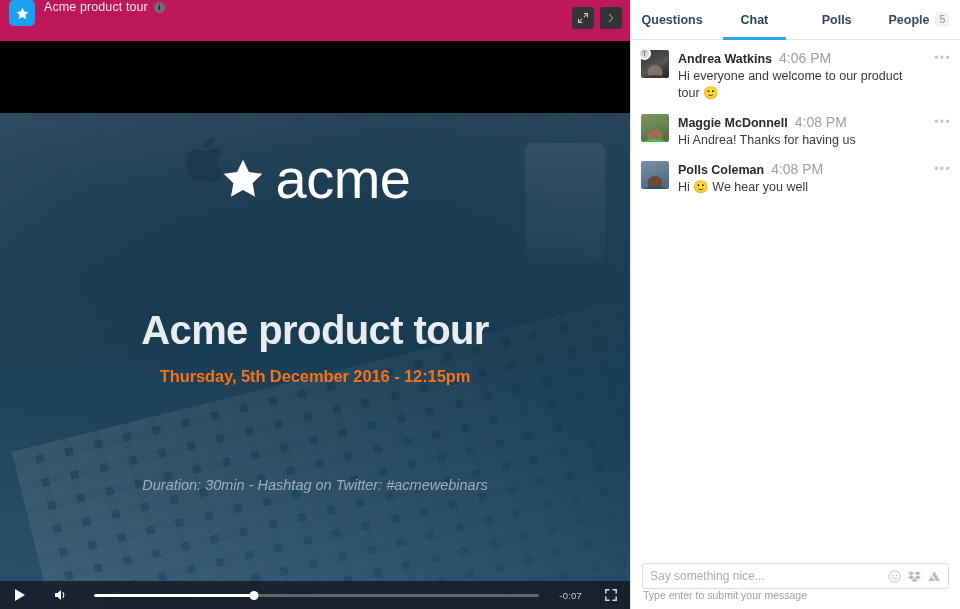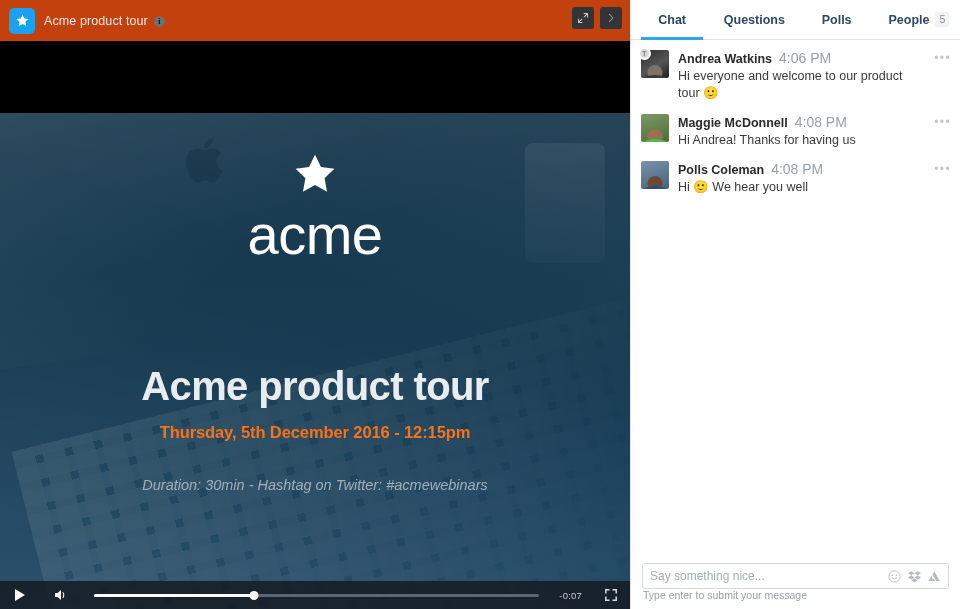--- a/index.html
+++ b/index.html
@@ -15,22 +15,22 @@
   .stage-col {
     width: 630px; height: 609px;
     background: #000;
     position: relative;
     display: flex; flex-direction: column;
   }
 
   
   .titlebar {
     height: 41px; width: 100%;
-    background: #c2410c;
-    display: flex; align-items: center;
+    background: #be185d;
+    display: flex; 
     padding: 0 9px;
     flex: 0 0 41px;
     position: relative;
   }
   .brand-badge {
     width: 26px; height: 26px; border-radius: 5px;
     background: #1ba1f2;
     display: flex; align-items: center; justify-content: center;
     flex: 0 0 26px;
   }
@@ -108,21 +108,21 @@
   }
 
   .slide-inner {
     position: absolute; inset: 0;
     display: flex; flex-direction: column; align-items: center;
     text-align: center;
   }
   .logo-row {
     margin-top: 38px;
     display: flex; align-items: center; justify-content: center; gap: 10px;
-    position: relative; z-index: 3; flex-direction: column;
+    position: relative; z-index: 3;
   }
   .logo-word {
     color: #ffffff; font-size: 56px; font-weight: 400;
     letter-spacing: -.5px; line-height: 1;
   }
   .slide-title {
     margin-top: 101px;
     color: #e9edf0; font-size: 40px; font-weight: bold;
     letter-spacing: -.6px; position: relative; z-index: 3;
   }
@@ -342,25 +342,25 @@
             <path d="M0.8 3.8V0.8h3M8.2 0.8h3v3M11.2 8.2v3h-3M3.8 11.2h-3v-3" fill="none" stroke="#d7dbe0" stroke-width="1.5" stroke-linecap="square"></path>
           </svg>
         </div>
       </div>
     </div>
   </div>
 
   <div class="chat-col">
 
     <div class="tabs">
+      <div class="tab">
+        <span>Questions</span>
+      </div>
       <div class="tab active">
         <span>Chat</span>
-      </div>
-      <div class="tab">
-        <span>Questions</span>
       </div>
       <div class="tab">
         <span>Polls</span>
       </div>
       <div class="tab">
         <span>People</span>
         <span class="tab-badge">5</span>
       </div>
     </div>
 

